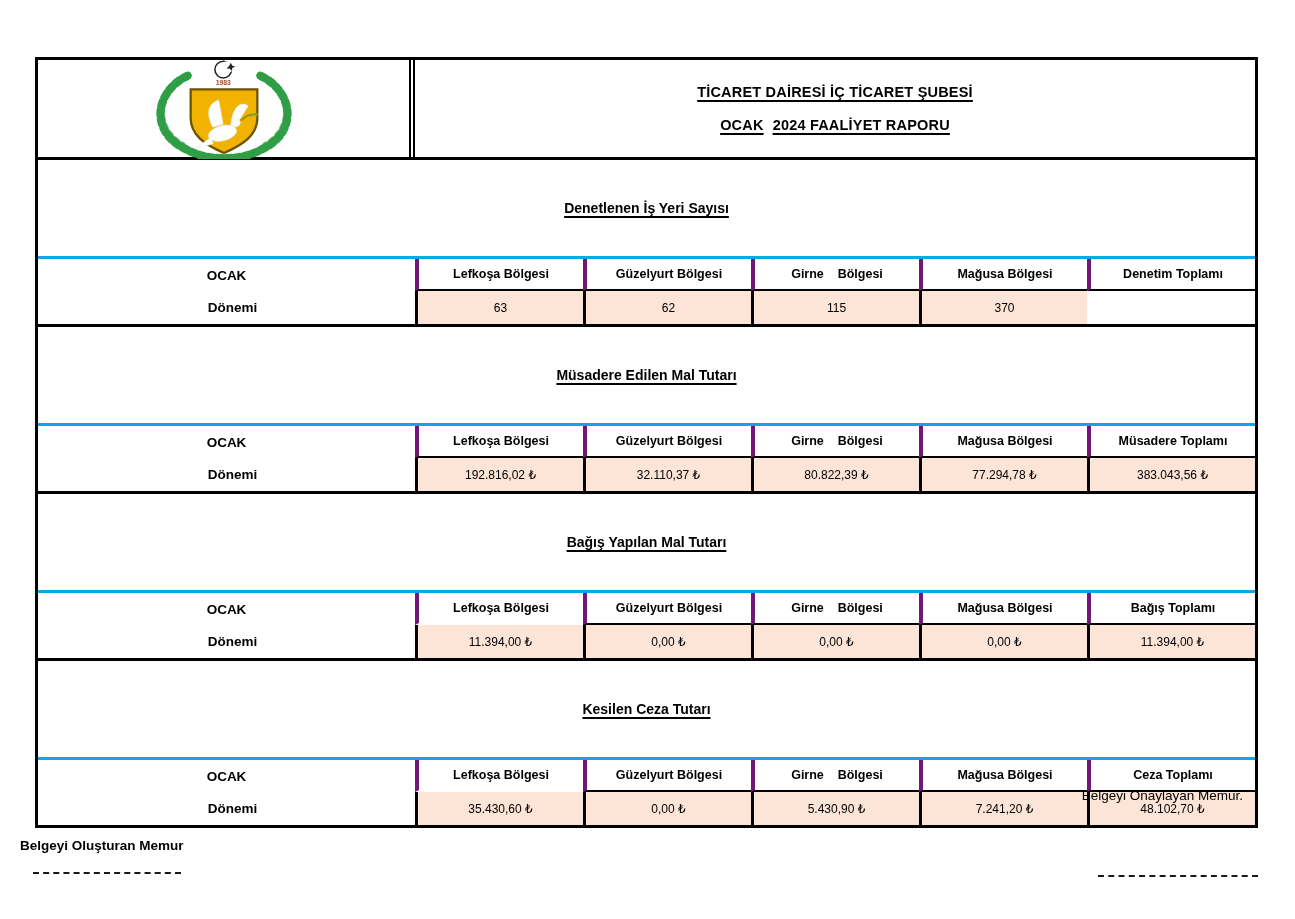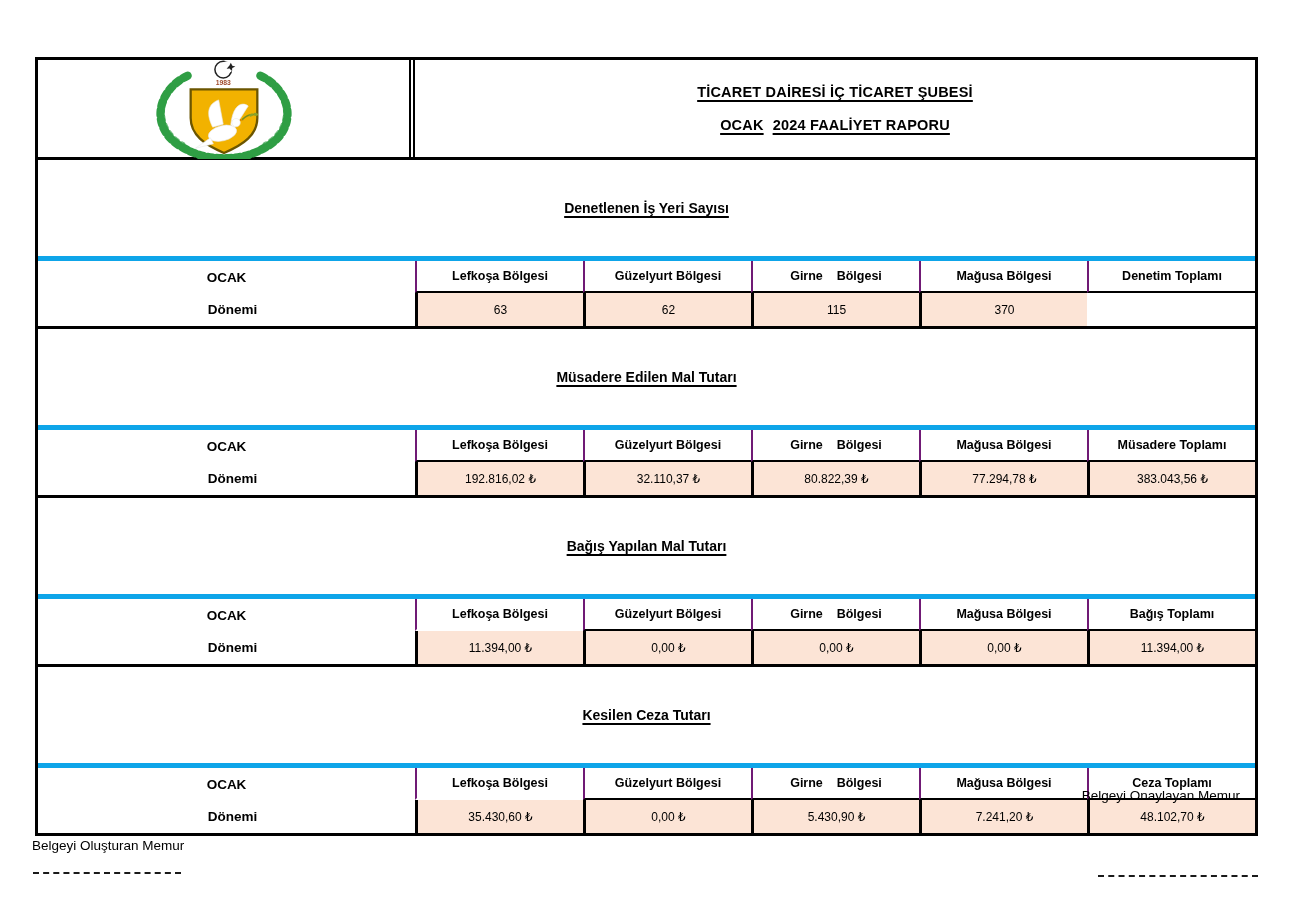--- a/index.html
+++ b/index.html
@@ -22,21 +22,21 @@
     flex:1;display:flex;flex-direction:column;justify-content:space-evenly;
     align-items:center;text-align:center;padding:6px 0;
   }
   .doc-title,.doc-subtitle{
     font-weight:bold;font-size:14.5px;letter-spacing:.2px;
   }
   .u{text-decoration:underline;text-decoration-thickness:1.5px;text-underline-offset:3px;}
   .doc-subtitle .gap{display:inline-block;width:9px;}
   
   .band{
-    height:96px;border-bottom:5px solid #0ea5e9;
+    height:96px;border-bottom:3px solid #0ea5e9;
     display:flex;align-items:center;justify-content:center;
   }
   .section-title{
     font-weight:bold;font-size:14px;
     text-decoration:underline;text-decoration-thickness:1.5px;text-underline-offset:3px;
   }
   
   .grid{
     display:grid;
     grid-template-columns:377px repeat(5,1fr);
@@ -45,34 +45,34 @@
   }
   .grid.last{border-bottom:none;}
   .pcell{
     grid-row:1 / span 2;display:flex;flex-direction:column;box-sizing:border-box;
   }
   .pcell .p1{height:32px;display:flex;align-items:center;justify-content:center;
     font-weight:bold;font-size:13.5px;}
   .pcell .p2{flex:1;display:flex;align-items:center;justify-content:center;
     font-weight:bold;font-size:13.5px;padding-left:12px;}
   .hcell{
-    border-left:2px solid #701a75;border-bottom:2px solid #000;box-sizing:border-box;
+    border-left:4px solid #701a75;border-bottom:2px solid #000;box-sizing:border-box;
     display:flex;align-items:center;justify-content:center;
     font-weight:bold;font-size:12.5px;background:#fff;white-space:pre;
   }
   .hcell.noline{border-bottom:2px solid #fff;}
   .dcell{
     border-left:3px solid #000;box-sizing:border-box;
     background:var(--value-cell-bg,#fce4d6);
     display:flex;align-items:center;justify-content:center;
     font-size:12px;white-space:pre;
   }
   
   .footer-label{position:absolute;font-size:13.5px;}
-  .footer-left{left:32px;top:838px;}
+  .footer-left{left:20px;top:838px;font-weight:bold;}
   .footer-right{right:52px;top:788px;}
   .sig-line{position:absolute;border-bottom:2px dashed #1a1a1a;height:0;}
   .sig-left{left:33px;top:872px;width:148px;}
   .sig-right{right:37px;top:875px;width:160px;}
 </style>
 </head>
 <body>
 
 <div class="doc">
 

